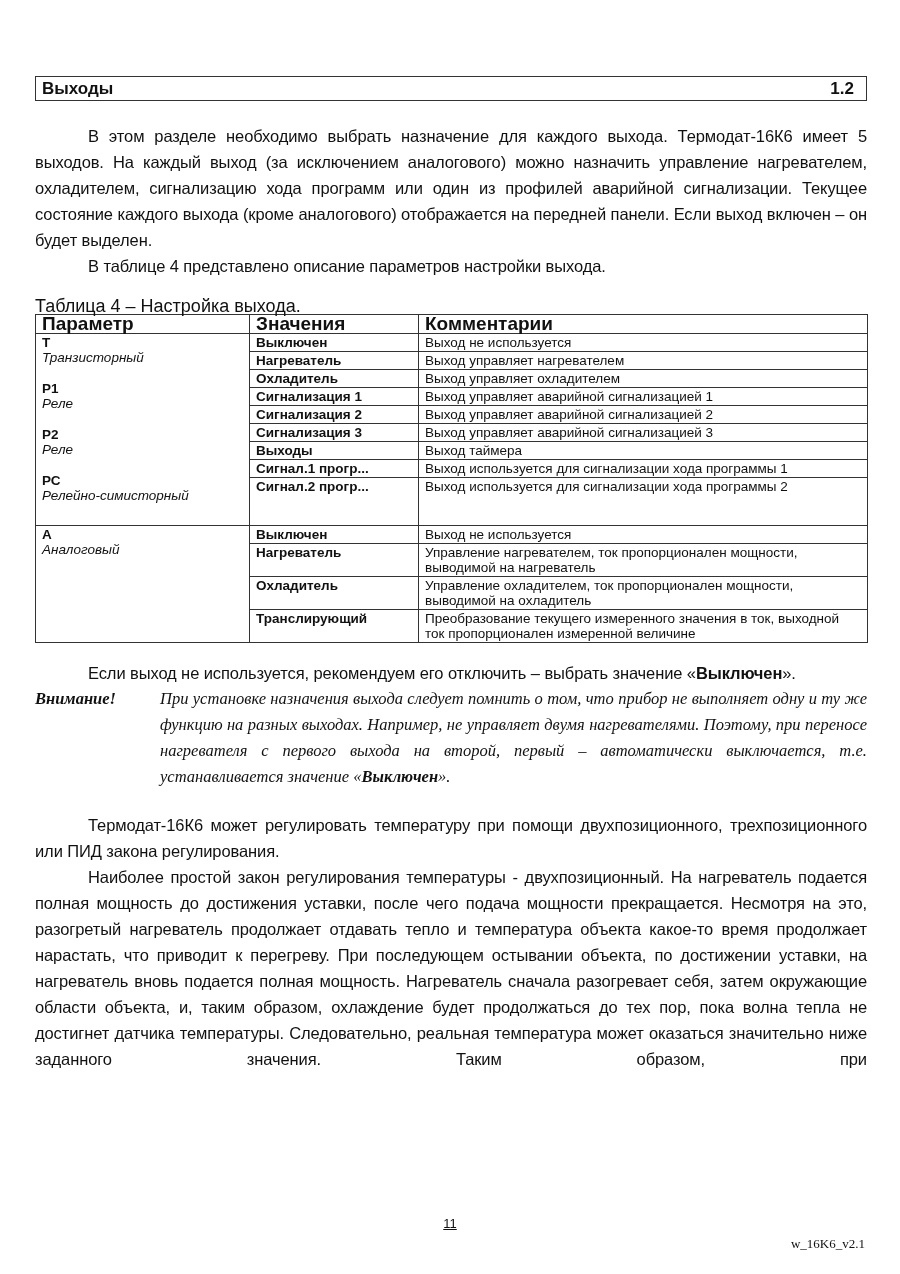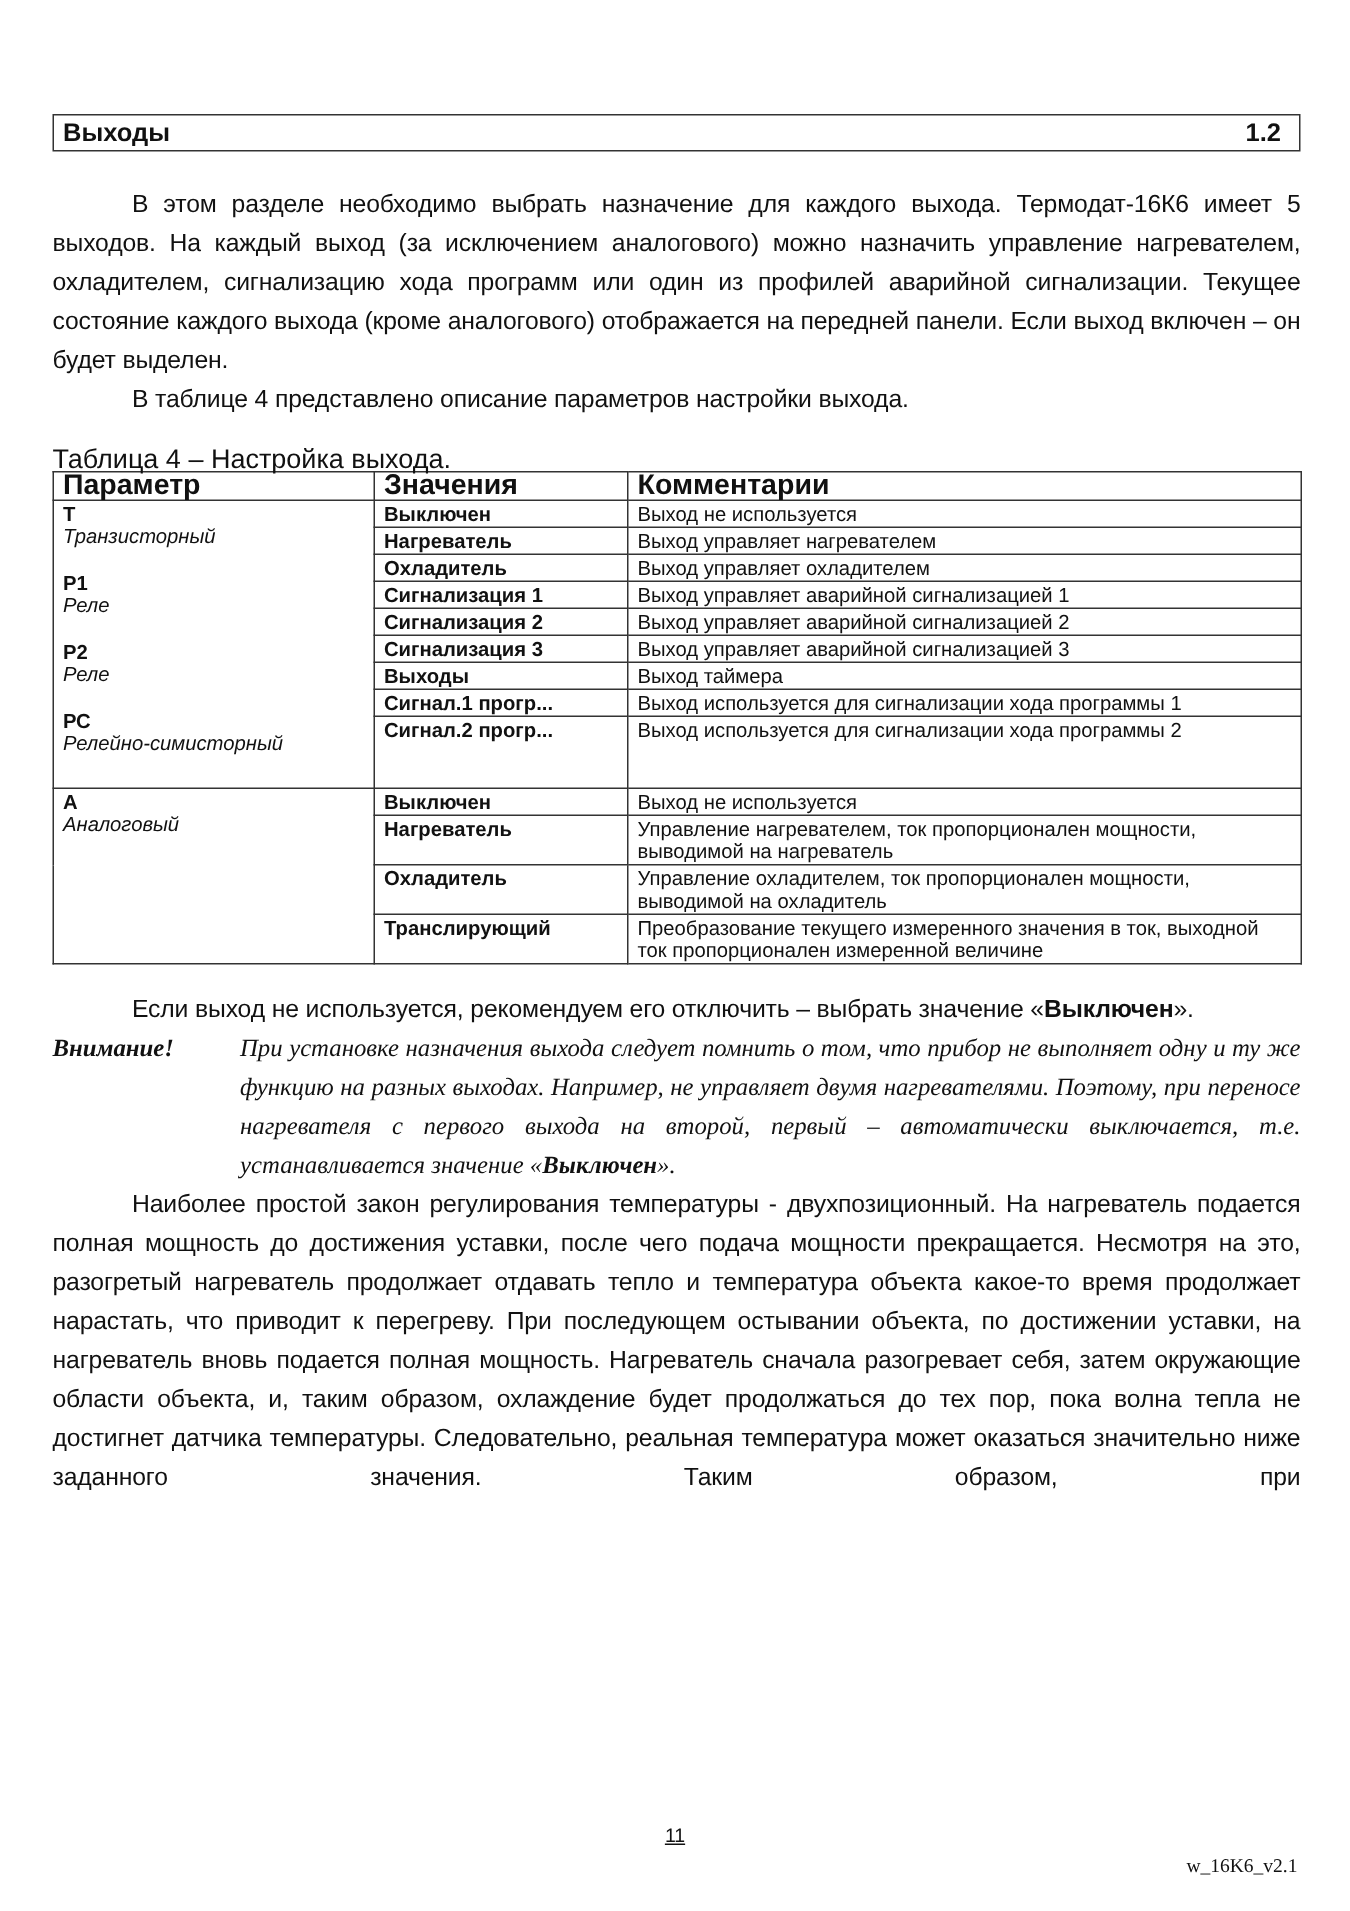--- a/index.html
+++ b/index.html
@@ -154,17 +154,18 @@
   </table>
 
   <p class="para indent p-after"><span>Если выход не используется, рекомендуем его отключить – выбрать значение «</span><b>Выключен</b><span>».</span></p>
 
   <div class="warn">
     <div class="warn-label">Внимание!</div>
     <div class="warn-text"><span>При установке назначения выхода следует помнить о том, что прибор не выполняет одну и ту же функцию на разных выходах. Например, не управляет двумя нагревателями. Поэтому, при переносе нагревателя с первого выхода на второй, первый – автоматически выключается, т.е. устанавливается значение «</span><b>Выключен</b><span>».</span></div>
   </div>
 
 
+  <p class="para indent p-reg">Термодат-16К6 может регулировать температуру при помощи двухпозиционного, трехпозиционного или ПИД закона регулирования.</p>
   <p class="para indent" style="text-align-last: justify;">Наиболее простой закон регулирования температуры - двухпозиционный. На нагреватель подается полная мощность до достижения уставки, после чего подача мощности прекращается. Несмотря на это, разогретый нагреватель продолжает отдавать тепло и температура объекта какое-то время продолжает нарастать, что приводит к перегреву. При последующем остывании объекта, по достижении уставки, на нагреватель вновь подается полная мощность. Нагреватель сначала разогревает себя, затем окружающие области объекта, и, таким образом, охлаждение будет продолжаться до тех пор, пока волна тепла не достигнет датчика температуры. Следовательно, реальная температура может оказаться значительно ниже заданного значения. Таким образом, при</p>
 </div>
 
 <div class="page-number">11</div>
 <div class="doc-code">w_16K6_v2.1</div>
 
 </body></html>

